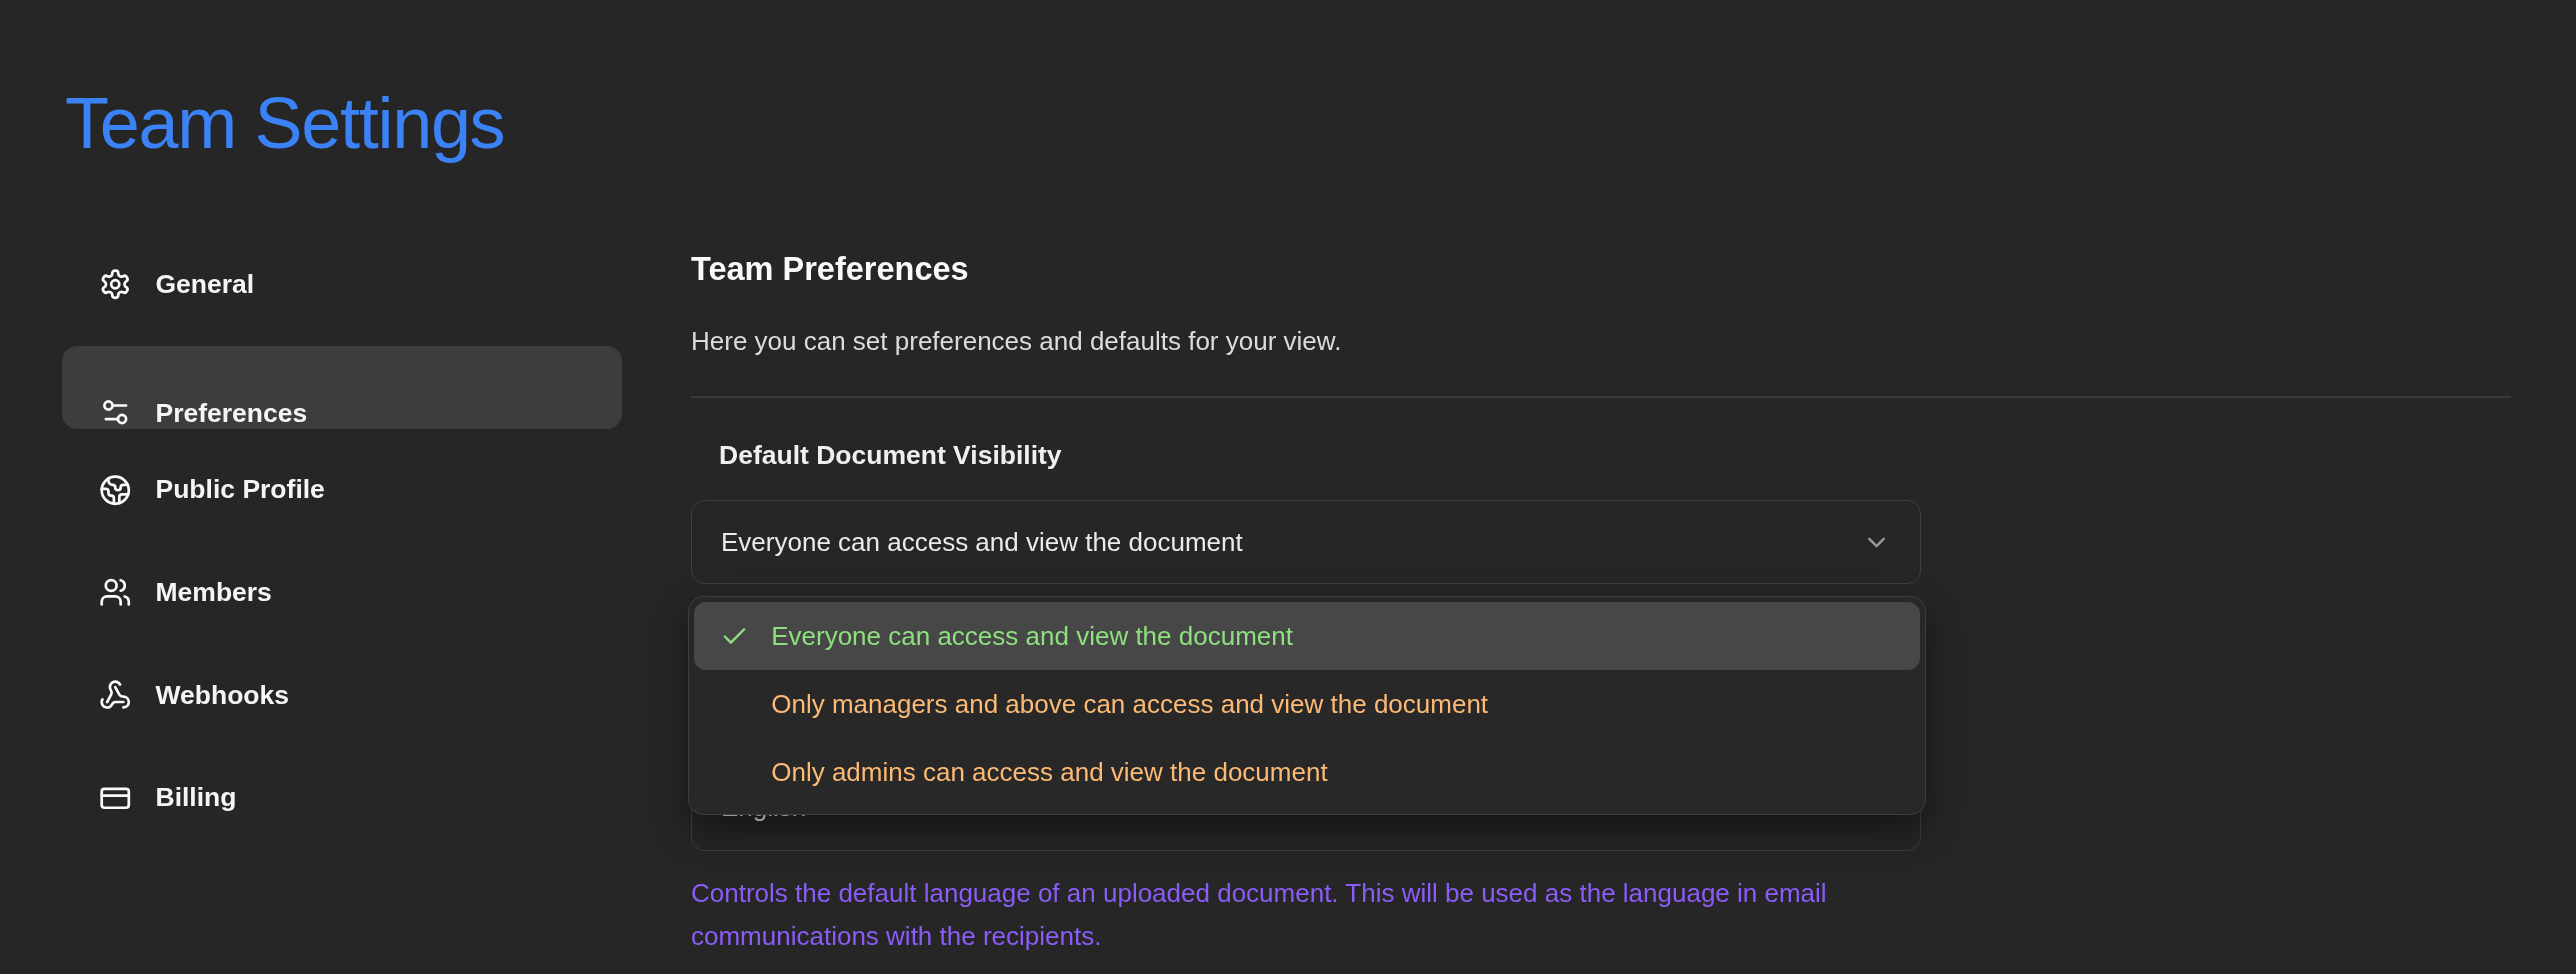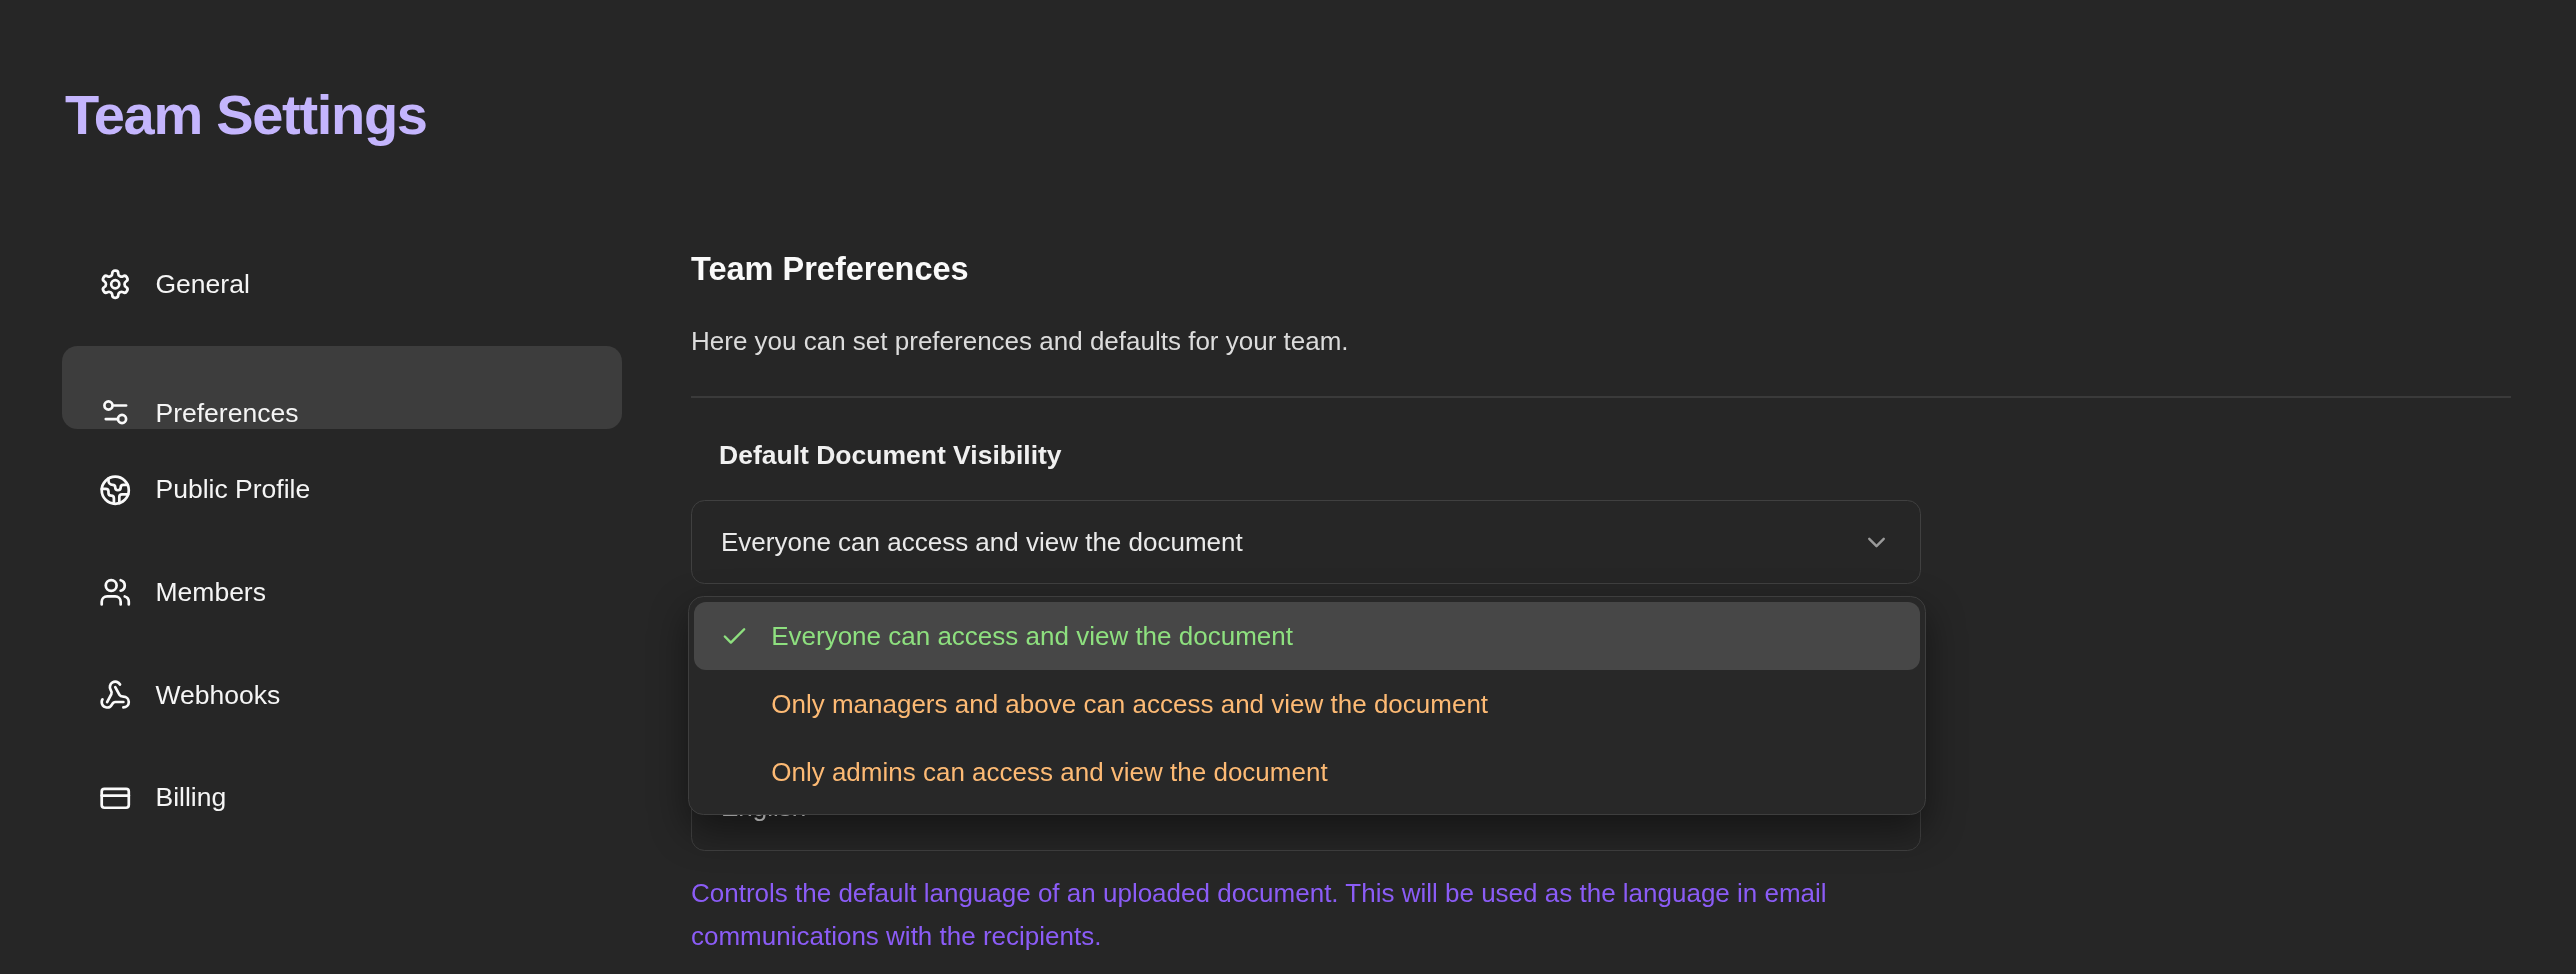--- a/index.html
+++ b/index.html
@@ -10,24 +10,24 @@
     overflow: hidden;
     font-family: "Liberation Sans", "DejaVu Sans", sans-serif;
     color: #fafafa;
   }
   svg { display: block; }
 
   
   .page-title {
     position: absolute;
     left: 65px; top: 82px;
-    font-size: 56px;
-    font-weight: 700;
+    font-size: 72px;
+    font-weight: 400;
     letter-spacing: -1.3px;
-    color: #c4b5fd;
+    color: #3b82f6;
   }
 
   
   .sidebar {
     position: absolute;
     left: 62px; top: 243px;
     width: 560px;
     display: flex;
     flex-direction: column;
     gap: 19.7px;
@@ -43,21 +43,21 @@
   .side-item.active { background: #3d3d3d; align-items: flex-end; }
   .side-item .icon {
     width: 32.5px; height: 32.5px;
     color: #fafafa;
     flex: 0 0 32.5px;
   }
   .side-item .icon svg { width: 32.5px; height: 32.5px; }
   .side-item .lbl {
     margin-left: 24px;
     font-size: 26.5px;
-    font-weight: 400;
+    font-weight: 700;
     color: #f5f5f5;
     white-space: nowrap;
   }
 
   
   .main {
     position: absolute;
     left: 691px; top: 0;
     width: 1820px; height: 779px;
   }
@@ -225,21 +225,21 @@
           <rect width="20" height="14" x="2" y="5" rx="2"></rect>
           <line x1="2" x2="22" y1="10" y2="10"></line>
         </svg>
     </span>
     <span class="lbl">Billing</span>
   </div>
 </nav>
 
 <main class="main">
   <h2 class="section-title">Team Preferences</h2>
-  <p class="section-desc">Here you can set preferences and defaults for your team.</p>
+  <p class="section-desc">Here you can set preferences and defaults for your view.</p>
   <div class="divider"></div>
 
   <div class="field-label">Default Document Visibility</div>
 
   <div class="select-box select-visibility">
     <span class="value">Everyone can access and view the document</span>
     <span class="chev">
       <svg viewBox="0 0 24 24" fill="none" stroke="currentColor" stroke-width="2" stroke-linecap="round" stroke-linejoin="round">
           <path d="m6 9 6 6 6-6"></path>
         </svg>

